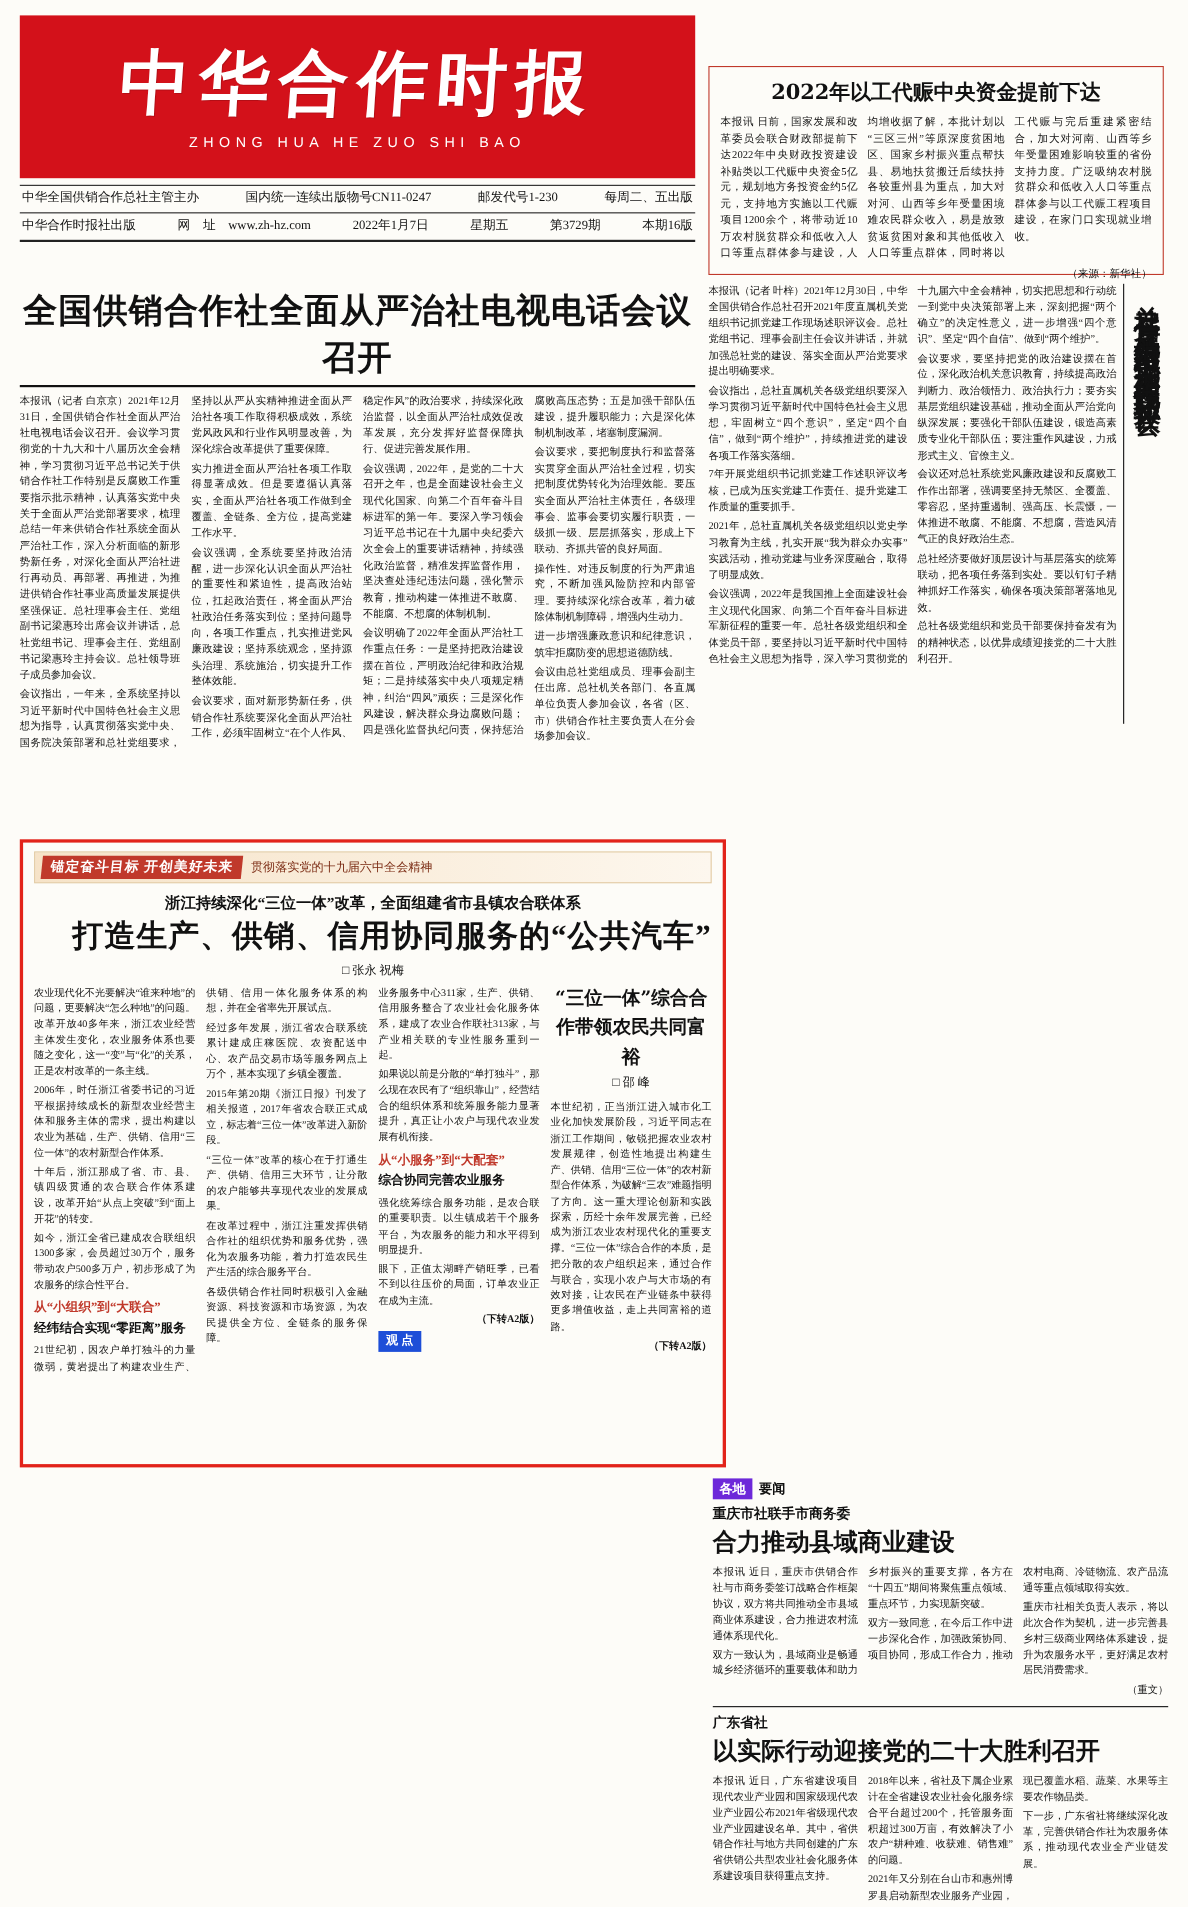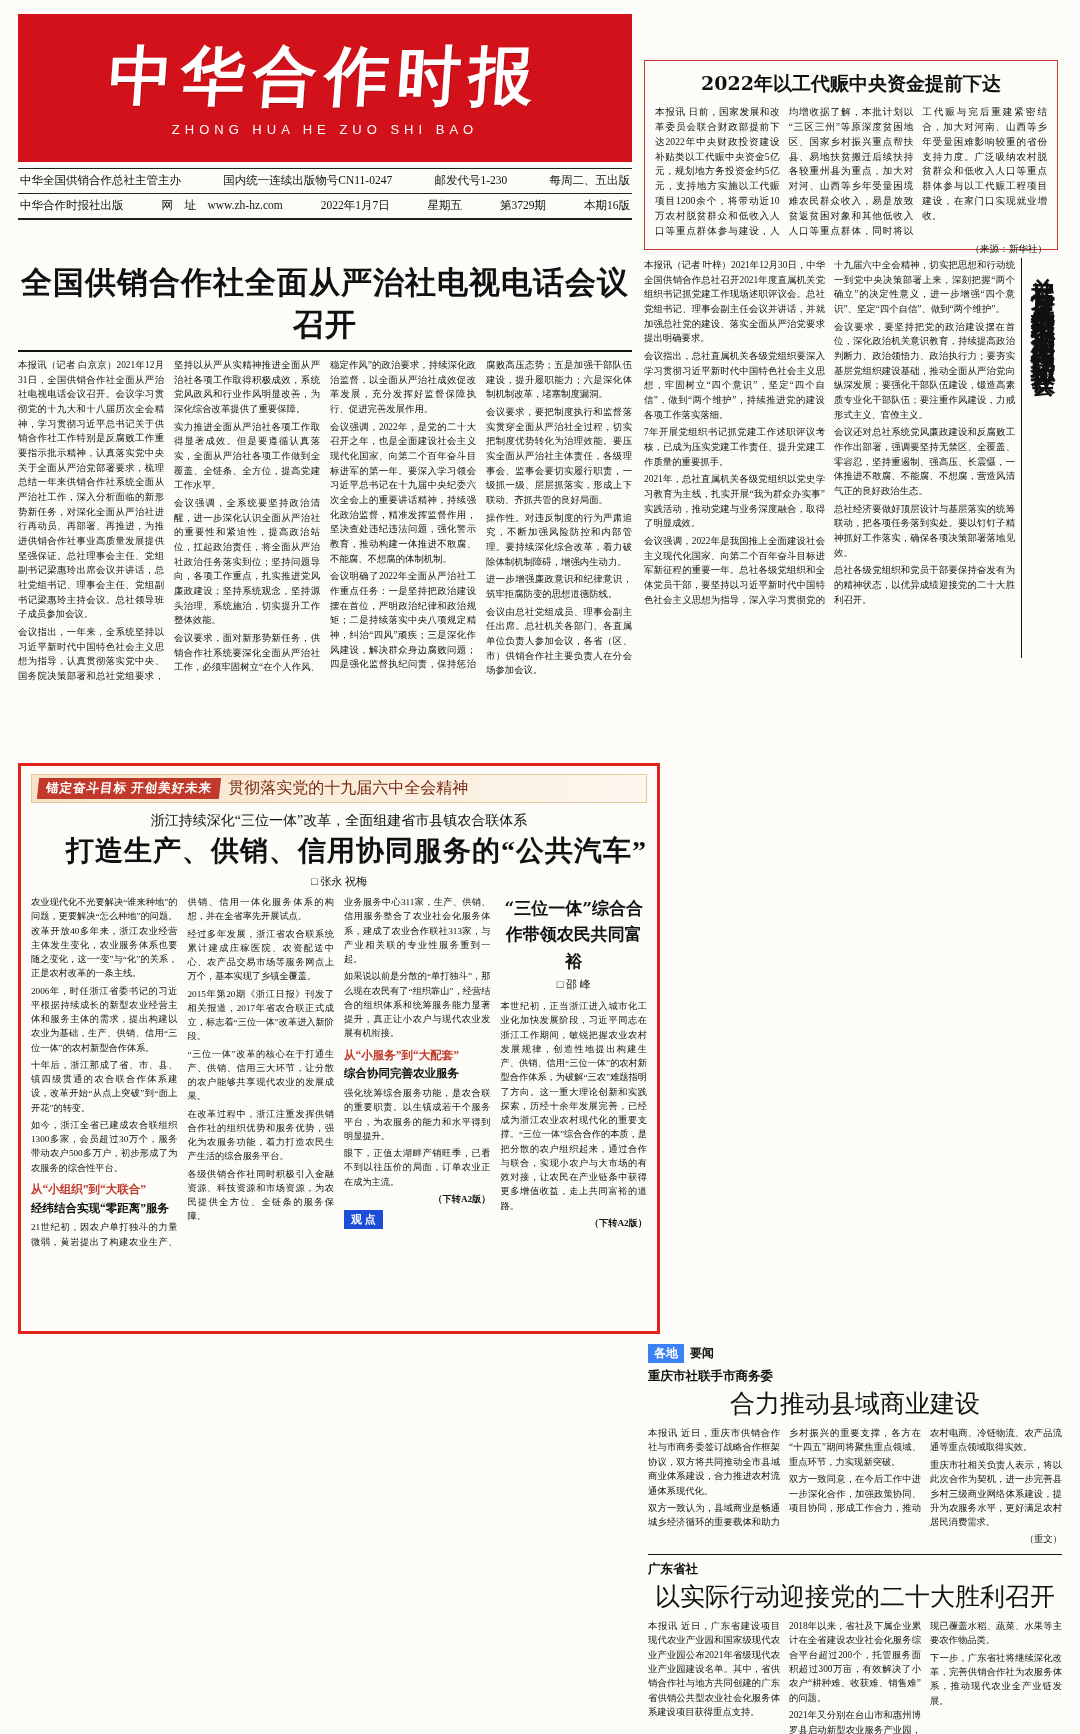--- a/index.html
+++ b/index.html
@@ -137,23 +137,23 @@
     display:flex;align-items:center;gap:8px;
     background:linear-gradient(90deg,#f6e3c8,#fdf7ee);
     border:1px solid #e2c9a0;
     padding:3px 6px;
   }
   .feature-banner .slogan{
     background:#c0392b;color:#fff;font-size:12.5px;font-weight:bold;
     padding:2px 8px;letter-spacing:1px;white-space:nowrap;
     transform:skewX(-6deg);
   }
-  .feature-banner .sub{font-size:16px;color:#7a2a12;}
+  .feature-banner .sub{font-size:11px;color:#7a2a12;}
   .feature h3{
-    text-align:center;font-size:14px;margin:9px 0 2px;font-weight:normal;
+    text-align:center;font-size:14px;margin:9px 0 2px;font-weight:bold;
   }
   .feature h2{
     text-align:right;font-size:28px;margin:2px 0 4px;font-weight:bold;
     font-family:Liberation Serif, serif;letter-spacing:1px;
   }
   .byline{text-align:center;font-size:11px;margin:0 0 6px;}
   .feature-cols{
     column-count:4;column-gap:10px;
     font-size:9.2px;line-height:1.55;text-align:justify;
     height:430px;
@@ -177,25 +177,25 @@
   .cont{text-align:right;font-size:9.2px;font-weight:bold;margin-top:3px;}
 
   
   .rightlow{
     float:right;width:414px;margin-top:10px;
   }
   .secthead{
     display:flex;align-items:center;gap:6px;margin-bottom:4px;
   }
   .secthead .tag{
-    background:#3b82f6;color:#fff;font-size:12px;padding:1px 6px;font-weight:bold;
+    background:#6d28d9;color:#fff;font-size:12px;padding:1px 6px;font-weight:bold;
   }
   .secthead .t2{font-size:12px;font-weight:bold;}
   .rl-sub{font-size:12.5px;margin:5px 0 0;font-weight:bold;}
-  .rl-h{font-size:25px;font-weight:normal;text-align:center;margin:2px 0 6px;
+  .rl-h{font-size:22px;font-weight:bold;text-align:left;margin:2px 0 6px;
         font-family:"DejaVu Serif",serif;}
   .rl-body{
     column-count:3;column-gap:9px;font-size:9.3px;line-height:1.55;text-align:justify;
   }
   .rl-body p{margin:0 0 3px;}
   .sig{text-align:right;font-size:9.3px;margin-top:3px;}
   .hr{border-top:1px solid #111;margin:8px 0 6px;}
 
   
   .bottom{

